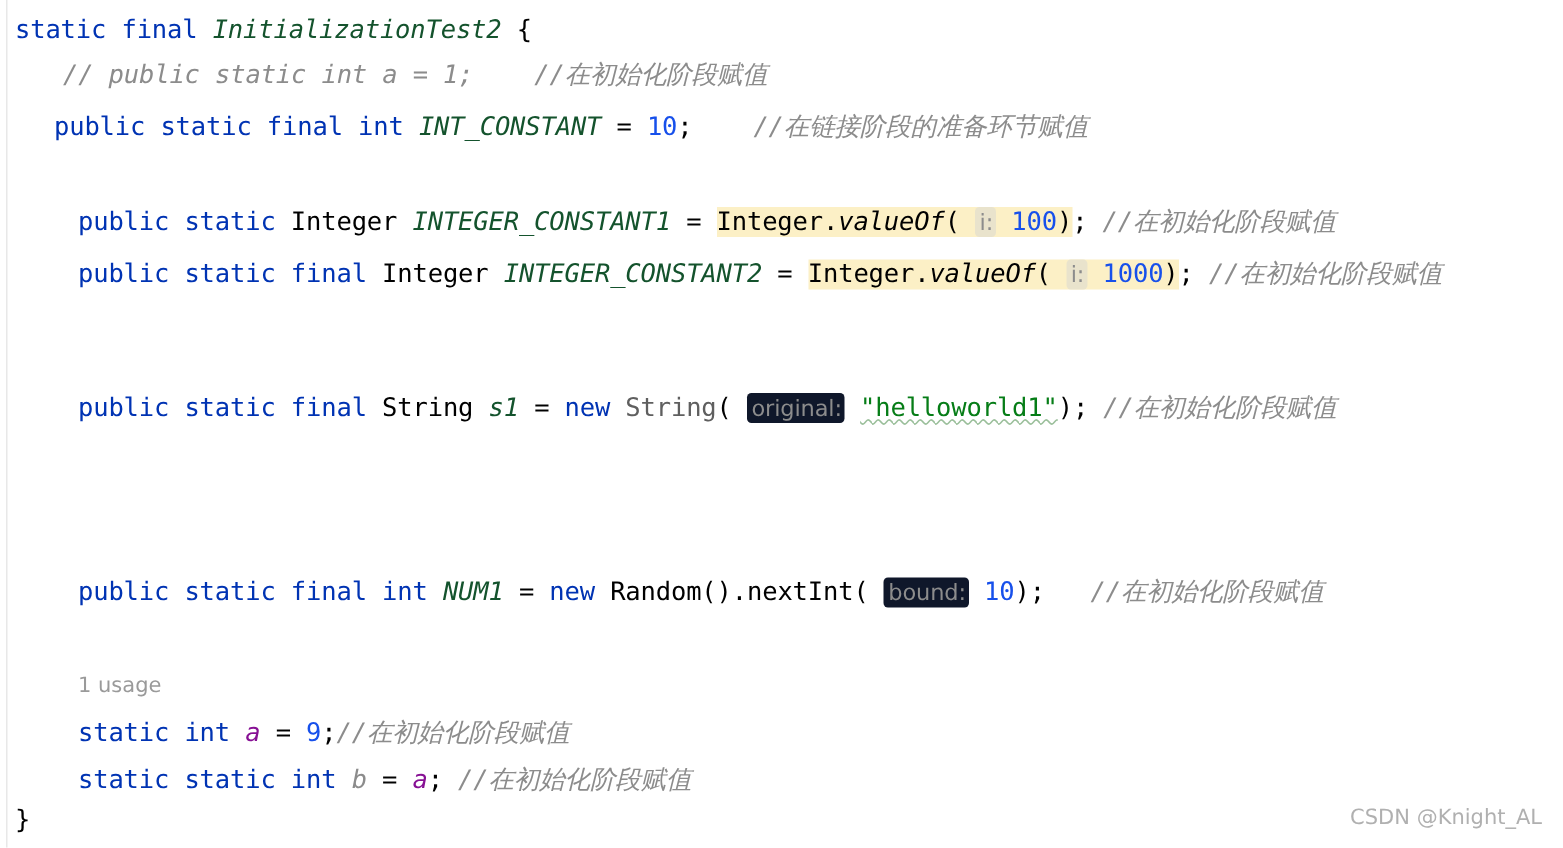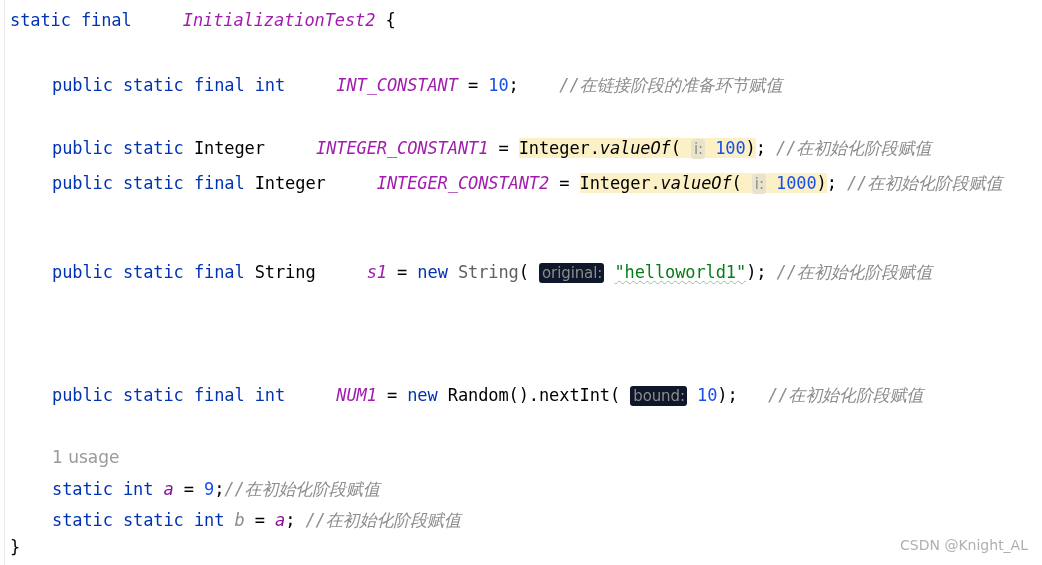--- a/index.html
+++ b/index.html
@@ -41,21 +41,21 @@
     line-height: 24px;
     letter-spacing: -0.1px;
   }
 
   
   .kw       { color: #0033b3; }          
   .type     { color: #000000; }          
   .plain    { color: #000000; }
   .num      { color: #1750eb; }          
   .str      { color: #067d17; }
-  .field-st { color: #a21caf; font-style: italic; margin-left: 41px; }   
+  .field-st { color: #14532d; font-style: italic; }   
   .field-pu { color: #871094; font-style: italic; }   
   .local    { color: #8c8c8c; font-style: italic; }
   .comment  { color: #8c8c8c; font-style: italic; }
   .method-i { color: #000000; font-style: italic; }   
   .ctor     { color: #5f5f5f; }
 
   
   .squiggle {
     text-decoration: underline;
     text-decoration-style: wavy;
@@ -78,21 +78,21 @@
     padding: 1px 2px 1px 3px;
     font-family: "DejaVu Sans", "Liberation Sans", sans-serif;
   }
   .hl .hint { background: #e9e3cc; }
 
   
   .usage-hint {
     position: absolute;
     white-space: pre;
     font-family: "DejaVu Sans", "Liberation Sans", sans-serif;
-    font-size: 17px;
+    font-size: 14px;
     color: #9a9a9a;
     line-height: 20px;
   }
 
   
   #watermark {
     position: absolute;
     right: 14px;
     bottom: 12px;
     font-family: "DejaVu Sans", "Liberation Sans", sans-serif;
@@ -104,22 +104,23 @@
 </style>
 </head>
 <body>
 
 <div id="editor">
 
   <div id="gutter-line"></div>
 
   <div class="code-line" style="top:8px; left:10px;"><span class="kw">static</span><span> </span><span class="kw">final</span><span> </span><span class="field-st">InitializationTest2</span><span> </span><span class="plain">{</span></div>
 
+  <div class="code-line" style="top:38px; left:42px;"><span class="comment">// public static int a = 1;</span><span>    </span><span class="comment">//在初始化阶段赋值</span></div>
 
-  <div class="code-line" style="top:73px; left:52px;text-align:right;"><span class="kw">public static final int</span><span> </span><span class="field-st">INT_CONSTANT</span><span class="plain"> = </span><span class="num">10</span><span class="plain">;</span><span>    </span><span class="comment">//在链接阶段的准备环节赋值</span></div>
+  <div class="code-line" style="top:73px; left:36px;text-align:right;"><span class="kw">public static final int</span><span> </span><span class="field-st">INT_CONSTANT</span><span class="plain"> = </span><span class="num">10</span><span class="plain">;</span><span>    </span><span class="comment">//在链接阶段的准备环节赋值</span></div>
 
   <div class="code-line" style="top:136px; left:52px;"><span class="kw">public static</span><span> </span><span class="type">Integer</span><span> </span><span class="field-st">INTEGER_CONSTANT1</span><span class="plain"> = </span><span class="hl"><span class="type">Integer</span><span class="plain">.</span><span class="method-i">valueOf</span><span class="plain">( </span><span class="hint">i:</span><span> </span><span class="num">100</span><span class="plain">)</span></span><span class="plain">;</span><span> </span><span class="comment">//在初始化阶段赋值</span></div>
 
   <div class="code-line" style="top:171px; left:52px;"><span class="kw">public static final</span><span> </span><span class="type">Integer</span><span> </span><span class="field-st">INTEGER_CONSTANT2</span><span class="plain"> = </span><span class="hl"><span class="type">Integer</span><span class="plain">.</span><span class="method-i">valueOf</span><span class="plain">( </span><span class="hint">i:</span><span> </span><span class="num">1000</span><span class="plain">)</span></span><span class="plain">;</span><span> </span><span class="comment">//在初始化阶段赋值</span></div>
 
 
   <div class="code-line" style="top:260px; left:52px;"><span class="kw">public static final</span><span> </span><span class="type">String</span><span> </span><span class="field-st">s1</span><span class="plain"> = </span><span class="kw">new</span><span> </span><span class="ctor">String</span><span class="plain">( </span><span class="hint">original:</span><span> </span><span class="str squiggle">"helloworld1"</span><span class="plain">)</span><span class="plain">;</span><span> </span><span class="comment">//在初始化阶段赋值</span></div>
 
 
   <div class="code-line" style="top:383px; left:52px;"><span class="kw">public static final int</span><span> </span><span class="field-st">NUM1</span><span class="plain"> = </span><span class="kw">new</span><span> </span><span class="type">Random</span><span class="plain">()</span><span class="plain">.</span><span class="plain">nextInt</span><span class="plain">( </span><span class="hint">bound:</span><span> </span><span class="num">10</span><span class="plain">)</span><span class="plain">;</span><span>   </span><span class="comment">//在初始化阶段赋值</span></div>

